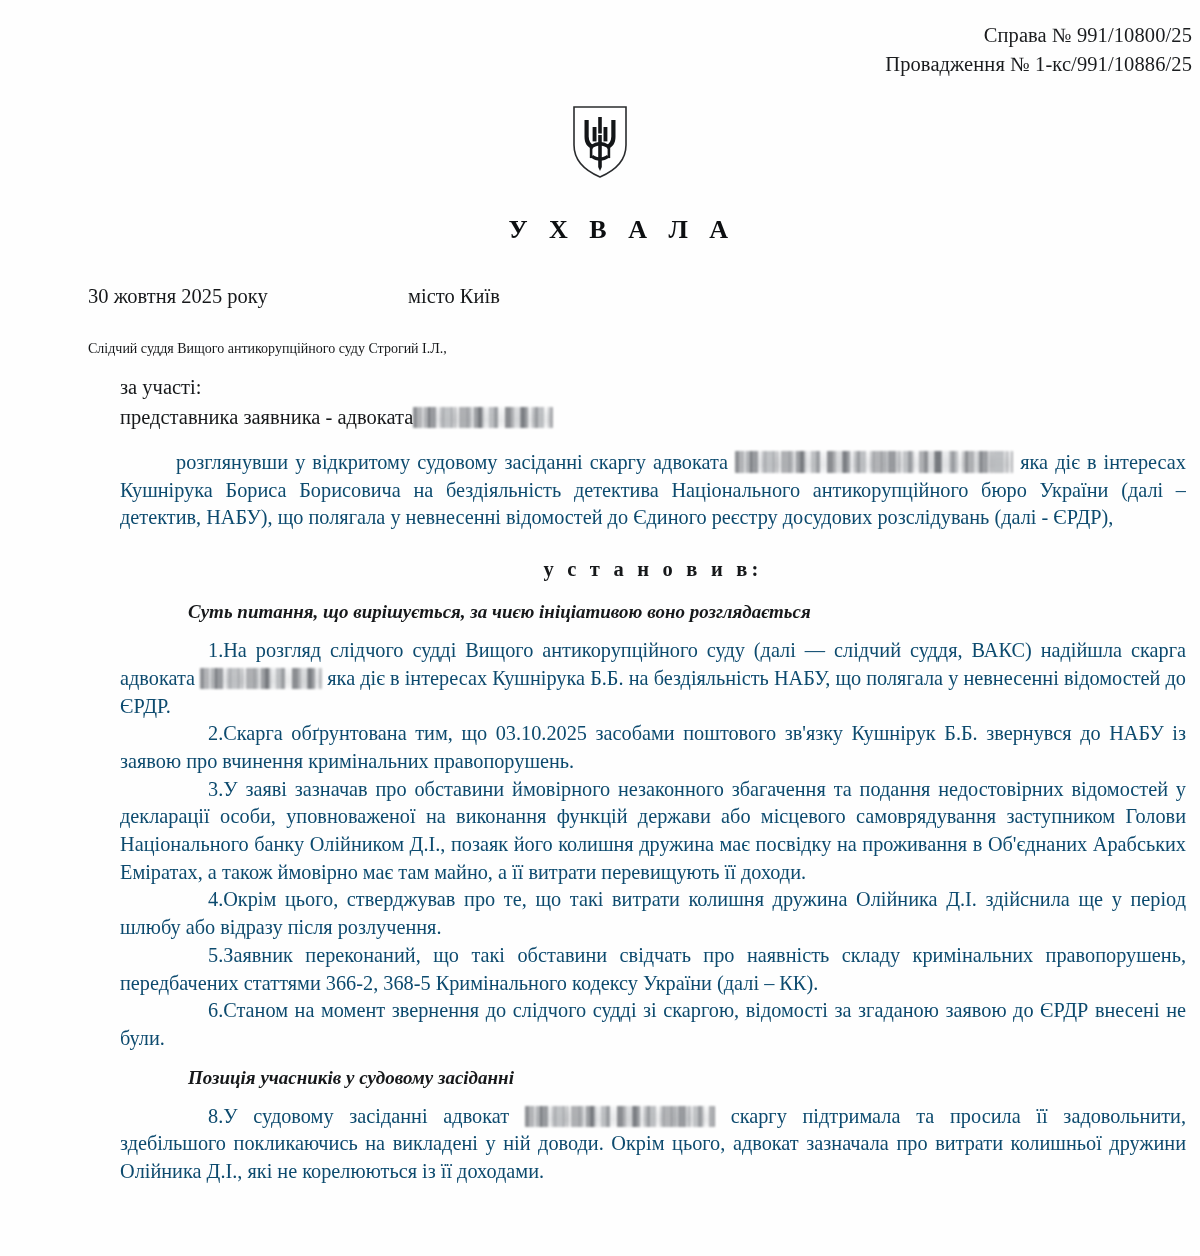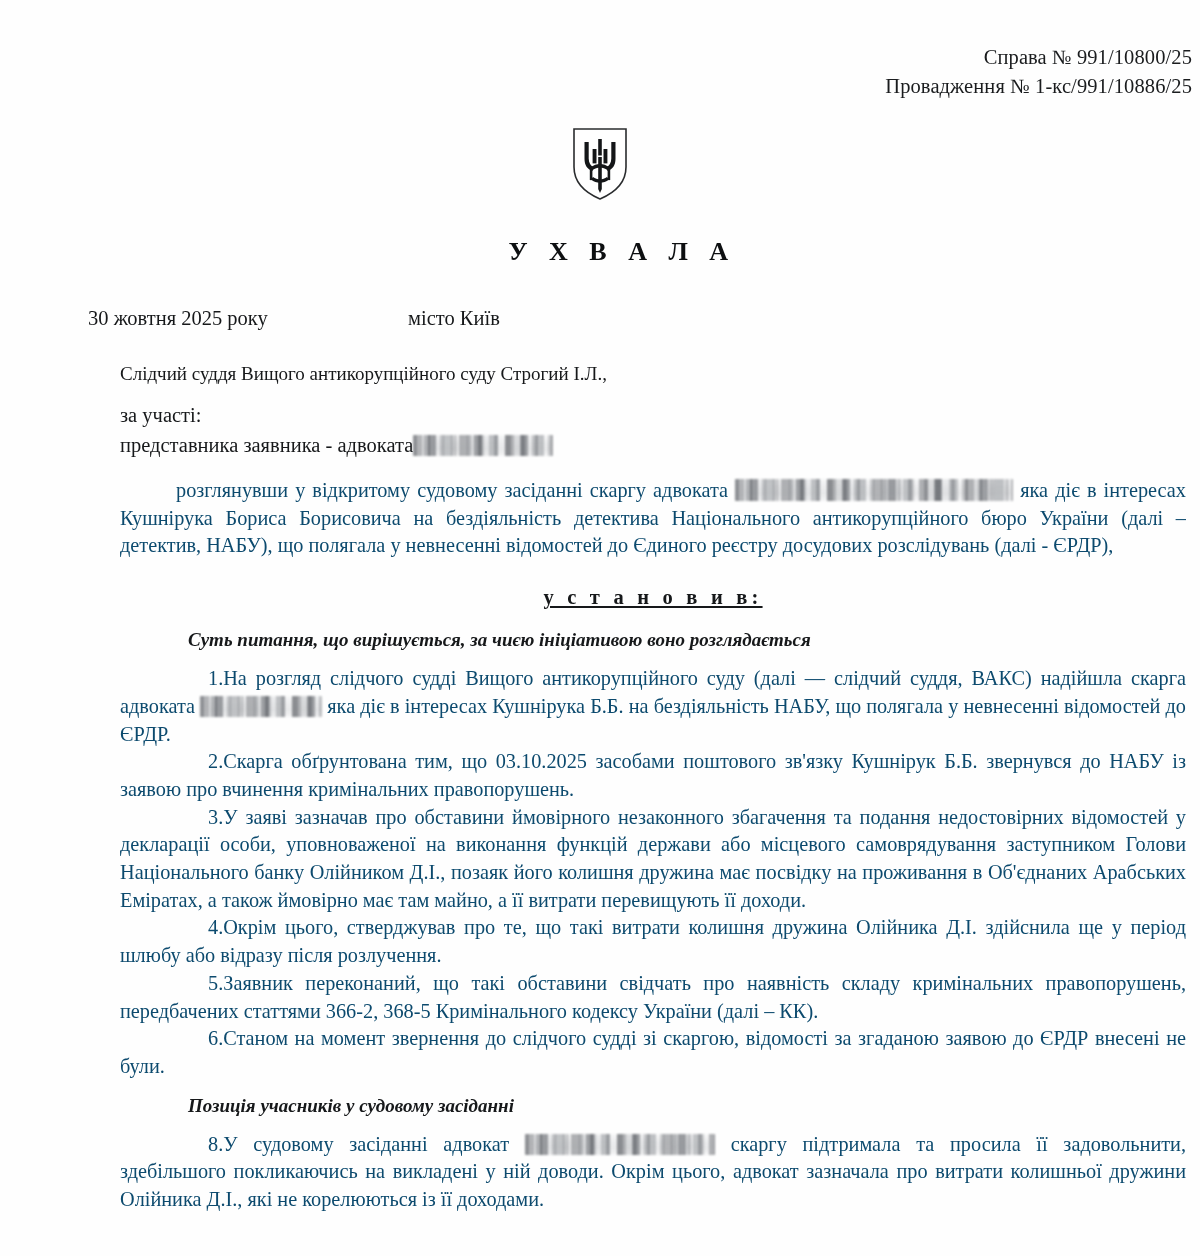--- a/index.html
+++ b/index.html
@@ -21,21 +21,21 @@
     width: 1200px;
     height: 1256px;
     box-sizing: border-box;
     padding: 0 0 0 0;
     background: #fefefe;
   }
 
   
   .case-header {
     text-align: right;
-    padding: 43px 8px 0 0;
+    padding: 21px 8px 0 0;
     font-size: 20.5px;
     line-height: 1.42;
     letter-spacing: 0.1px;
     color: #1a1c1e;
   }
   .case-header div { white-space: nowrap; }
 
   
   .emblem-wrap {
     display: flex;
@@ -65,22 +65,22 @@
     padding-left: 88px;
     font-size: 20.5px;
     display: flex;
   }
   .meta-date { width: 320px; }
   .meta-city { }
 
   
   .judge-line {
     margin-top: 33px;
-    padding-left: 120px;
-    font-size: 19px;
+    padding-left: 88px;
+    font-size: 14px;
   }
 
   
   .participants {
     margin-top: 16px;
     padding-left: 120px;
     font-size: 20.5px;
     line-height: 1.46;
   }
   .participants .p-line { white-space: nowrap; }
@@ -100,21 +100,20 @@
   }
   p.para.indent { text-indent: 56px; }
   p.para.indent-num { text-indent: 44px; }
 
   .section-center {
     text-align: center;
     font-weight: bold;
     font-size: 20.5px;
     letter-spacing: 4.2px;
     margin: 26px 0 18px 0;
-    text-decoration: underline;
   }
 
   .sub-head {
     font-weight: bold;
     font-size: 19px;
     margin: 12px;
     text-indent: 56px;
     line-height: 1.365;
     font-style: italic;
   }

